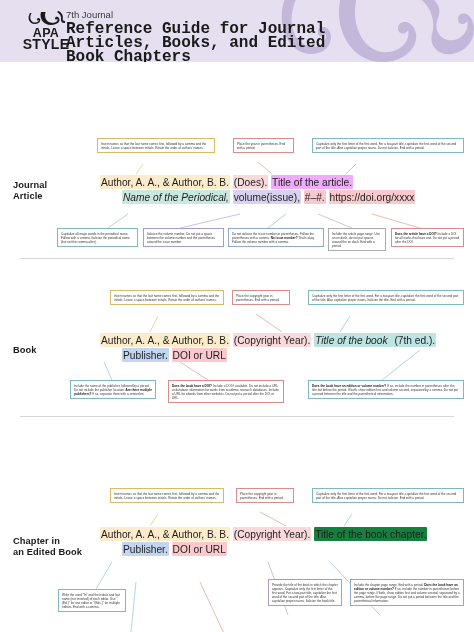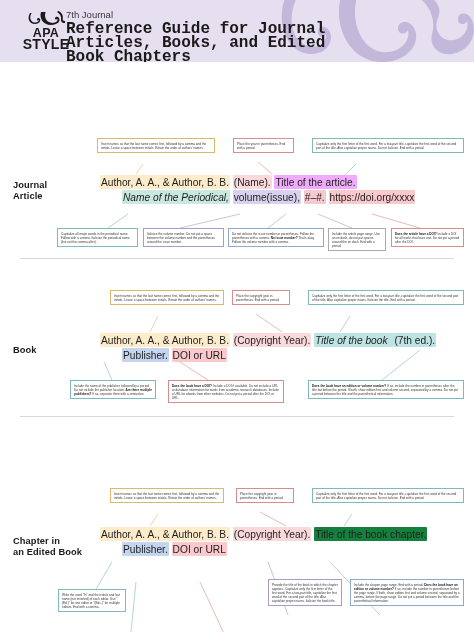--- a/index.html
+++ b/index.html
@@ -112,21 +112,21 @@
     <div class="header-title">Reference Guide for Journal Articles, Books, and Edited Book Chapters</div>
   </div>
 </div>
 
 <div id="body-root" style="position: relative; width: 474px; height: 570px;">
     <div class="sec-label" style="top: 118px; position: absolute;">
       <div>Journal</div>
       <div>Article</div>
     </div>
     <div class="ref" style="left: 100px; top: 112px;">
-      <div class="ref-line"><span class="hl" style="background: rgb(253, 236, 203);">Author, A. A., &amp; Author, B. B.</span><span> </span><span class="hl" style="background: rgb(249, 217, 220);">(Name).</span><span> </span><span class="hl" style="background: #f0abfc;">Title of the article.</span></div>
+      <div class="ref-line"><span class="hl" style="background: rgb(253, 236, 203);">Author, A. A., &amp; Author, B. B.</span><span> </span><span class="hl" style="background: rgb(249, 217, 220);">(Does).</span><span> </span><span class="hl" style="background: #f0abfc;">Title of the article.</span></div>
       <div class="ref-line indent"><span class="hl it" style="background: rgb(201, 232, 224);">Name of the Periodical,</span><span> </span><span class="hl" style="background: rgb(217, 210, 239);">volume(issue),</span><span> </span><span class="hl" style="background: rgb(246, 201, 207);">#–#.</span><span> </span><span class="hl" style="background: rgb(249, 201, 205);">https://doi.org/xxxx</span></div>
     </div>
     <div class="callout c-yellow" style="left: 97px; top: 76px; width: 118px;">Insert names so that the last name comes first, followed by a comma and the initials. Leave a space between initials. Retain the order of authors' names.</div>
     <svg class="conn" width="474" height="632" style="left: 0px; top: 0px;">
       <line x1="143" y1="102" x2="136" y2="112" stroke="#d9b96a" stroke-width="0.6"></line>
     </svg>
     <div class="callout c-red" style="left: 233px; top: 76px; width: 61px;">Place the year in parentheses. End with a period.</div>
     <svg class="conn" width="474" height="632" style="left: 0px; top: 0px;">
       <line x1="258" y1="100" x2="272" y2="112" stroke="#d98c8c" stroke-width="0.6"></line>
     </svg>

